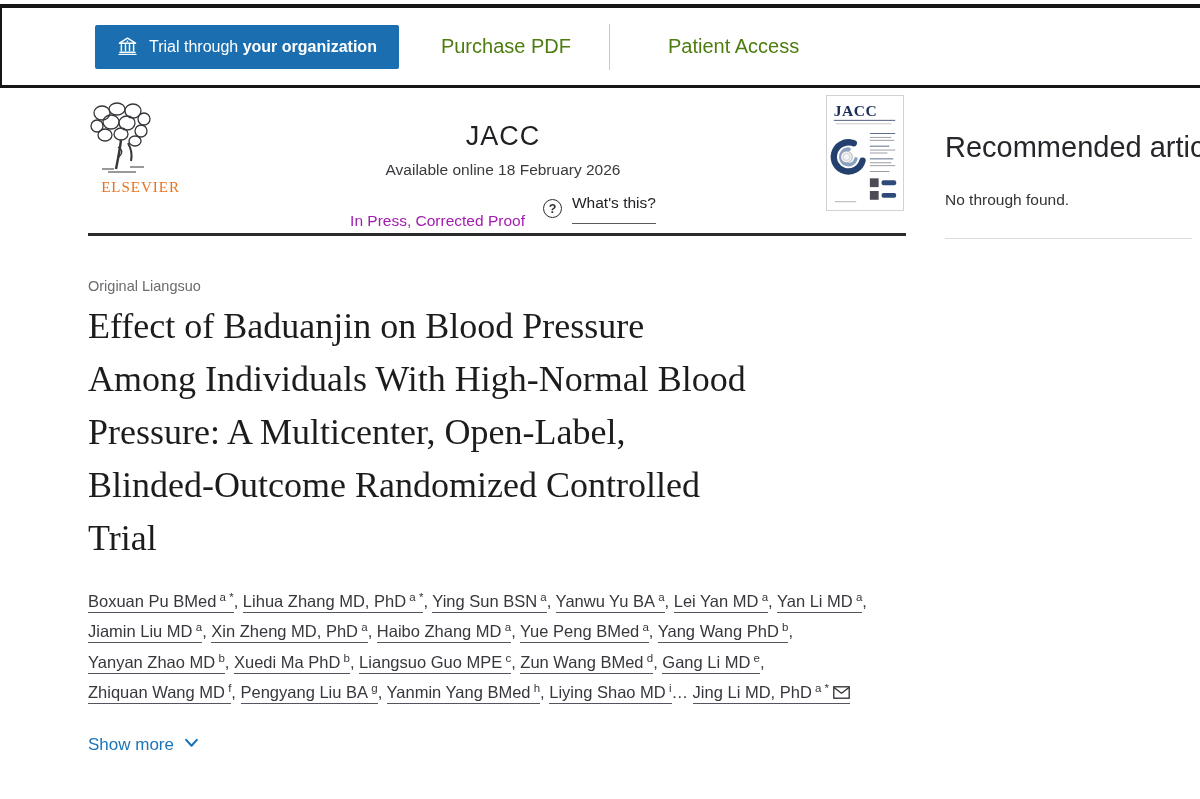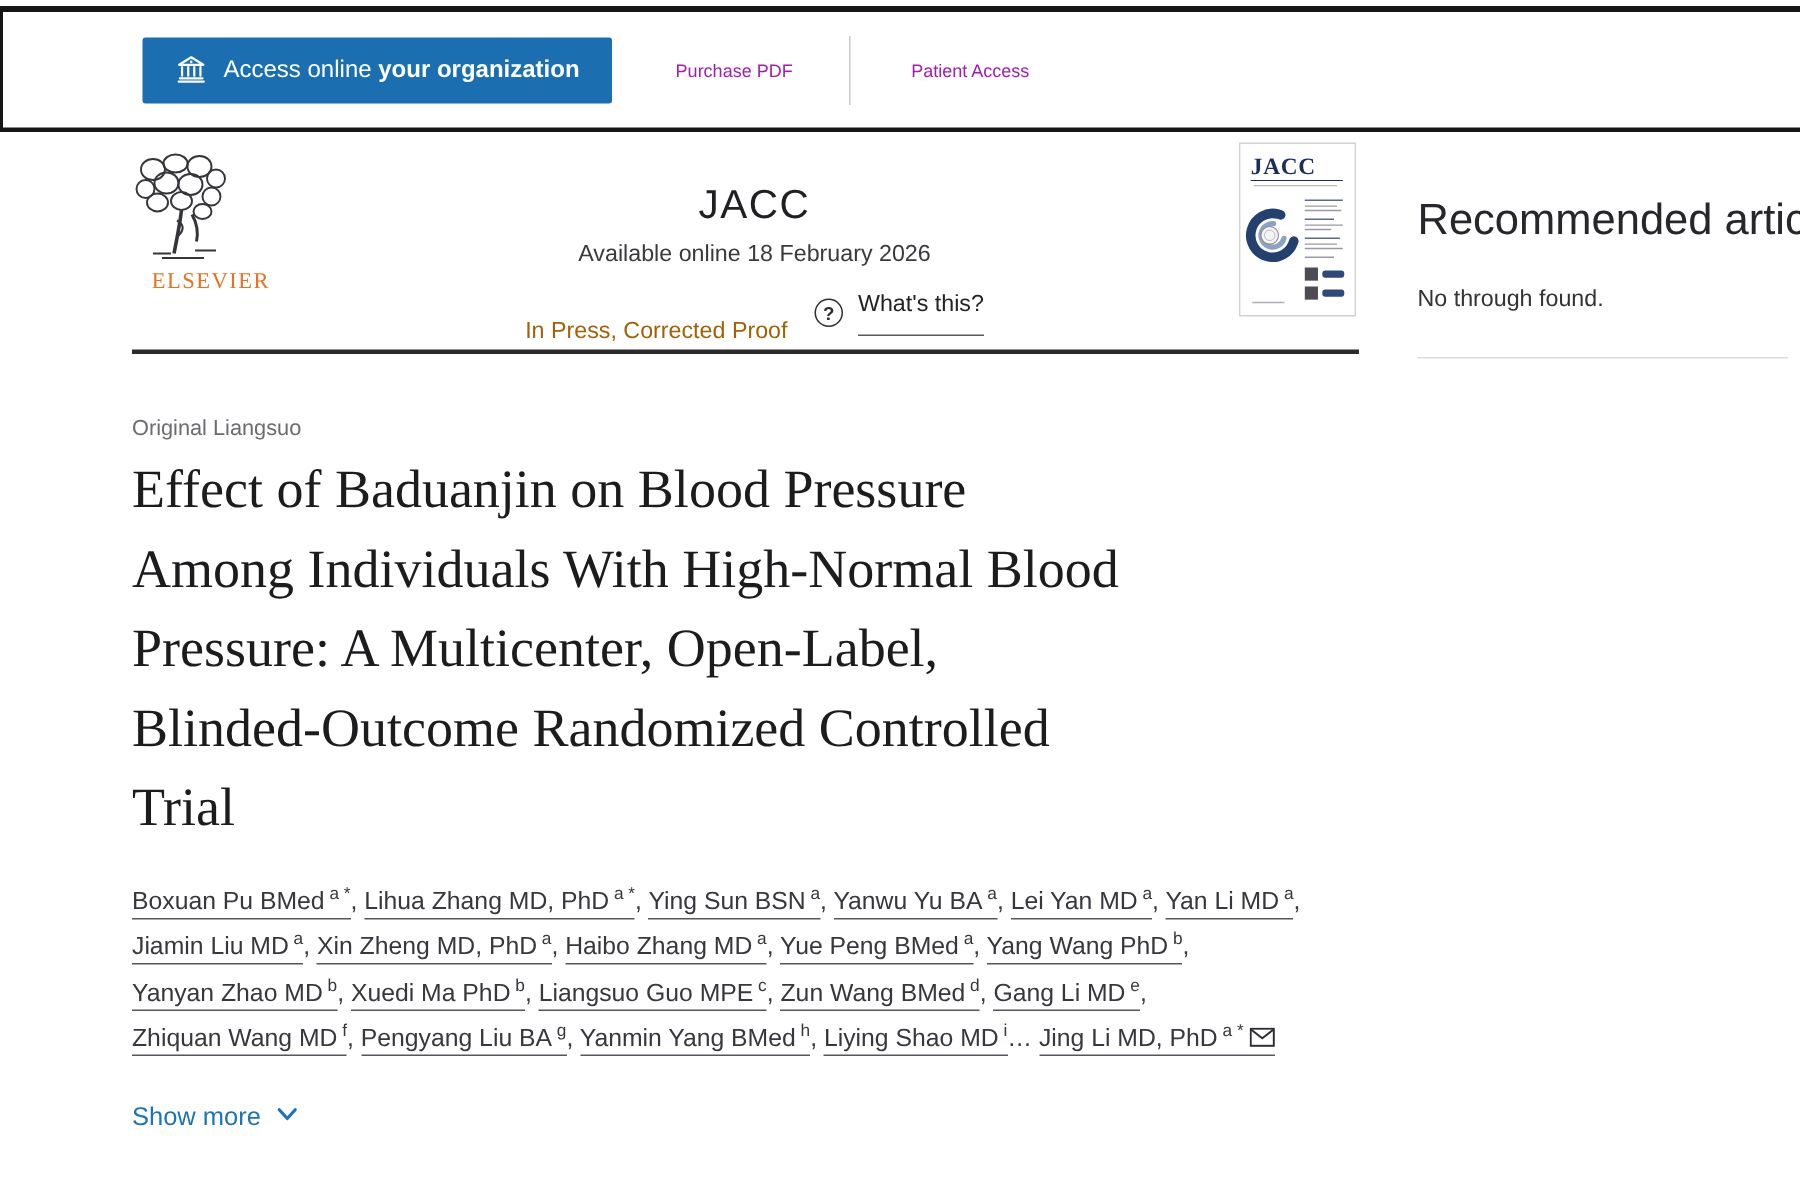--- a/index.html
+++ b/index.html
@@ -16,38 +16,38 @@
     border-left: 2px solid #161616;
     display: flex; align-items: center;
   }
   .access-btn {
     margin-left: 93px; height: 44px; border: none; border-radius: 2px;
     background: #1b6fb0; color: #fff; font-size: 16px;
     font-family: "Liberation Sans", sans-serif;
     display: flex; align-items: center; gap: 11px; padding: 0 22px; cursor: pointer;
   }
   .access-btn svg { display: block; }
-  .tb-link { color: #a21caf; font-size: 12px; text-decoration: none; }
+  .tb-link { color: #4d7c0f; font-size: 20px; text-decoration: none; }
   .purchase { margin-left: 42px; }
   .tb-divider { width: 1px; height: 46px; background: #c9c9c9; margin-left: 38px; }
-  .patient { margin-left: 40px; }
+  .patient { margin-left: 58px; }
 
   
   .main { position: absolute; top: 95px; left: 88px; width: 818px; }
   .jheader { display: flex; align-items: flex-start; height: 128px; }
   .logo-block { width: 92px; flex: none; text-align: left; padding-top: 6px; text-decoration: none; display: block; }
   .elsevier-word {
     font-family: "Liberation Serif", serif; color: #e9711c;
     font-size: 15px; letter-spacing: 1px; margin-top: 2px; font-weight: 500; text-align: right;
   }
   .jmeta { flex: 1; text-align: center; padding-top: 26px; }
   .jtitle { font-size: 27px; letter-spacing: 1px; color: #202024; font-weight: 400; text-decoration: none; display: inline-block; }
   .javail { font-size: 15.5px; color: #3a3a3e; margin-top: 9px; }
   .jstatus { margin-top: 8px; display: flex; align-items: center; justify-content: center; gap: 10px; font-size: 15.5px; }
-  .jstatus .inpress { color: #a16207; text-decoration: none; margin-top: 25px; }
+  .jstatus .inpress { color: #a21caf; text-decoration: none; margin-top: 25px; }
   .qmark {
     width: 19px; height: 19px; border: 1.6px solid #2e2e33; border-radius: 50%;
     color: #2e2e33; font-size: 12.5px; font-weight: bold;
     display: inline-flex; align-items: center; justify-content: center; margin-left: 8px;
   }
   .whats { color: #222226; text-decoration: none; border-bottom: 1.4px solid #5a5a60; padding-bottom: 11px; }
   .cover { width: 80px; flex: none; display: block; }
   .cover svg { display: block; border: 1px solid #d2d2d2; background: #fff; }
 
   .jrule { border: none; border-top: 3px solid #2b2b2b; margin-top: 10px; }
@@ -83,21 +83,21 @@
   <button class="access-btn">
     <span>
       <svg width="21" height="21" viewBox="0 0 24 24" fill="none" stroke="#ffffff" stroke-width="1.7" stroke-linecap="round" stroke-linejoin="round">
         <path d="M12 2.5 L2.8 8.2 H21.2 Z"></path>
         <circle cx="12" cy="6" r="1" fill="#fff" stroke="none"></circle>
         <path d="M5 10 V16.5 M9.7 10 V16.5 M14.3 10 V16.5 M19 10 V16.5"></path>
         <path d="M3.4 18.5 H20.6"></path>
         <path d="M2.4 21 H21.6"></path>
       </svg>
     </span>
-    <span><span>Access online </span><b>your organization</b></span>
+    <span><span>Trial through </span><b>your organization</b></span>
   </button>
   <a class="tb-link purchase">Purchase PDF</a>
   <div class="tb-divider"></div>
   <a class="tb-link patient">Patient Access</a>
 </div>
 
 <div class="main">
 
   <div class="jheader">
     <a class="logo-block">

